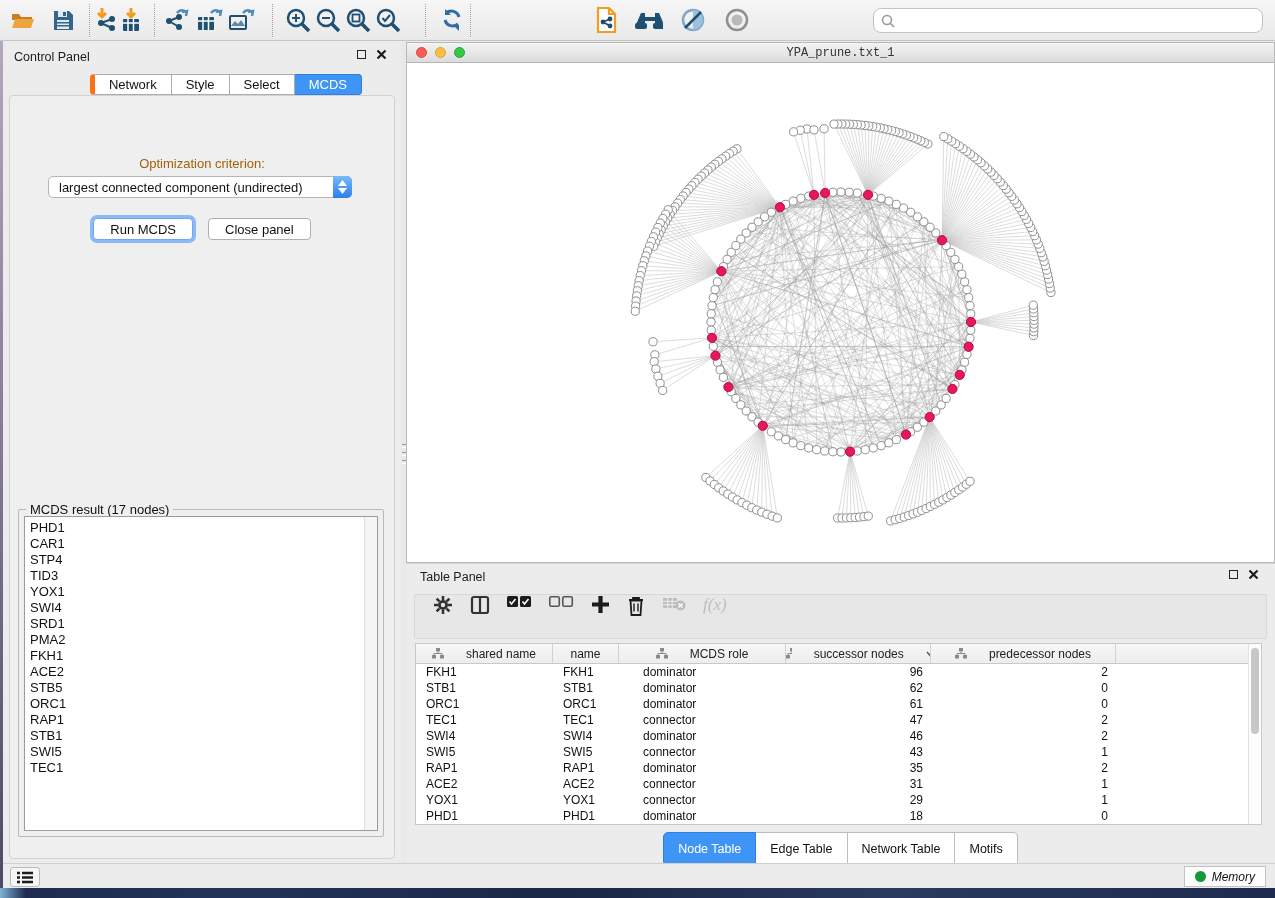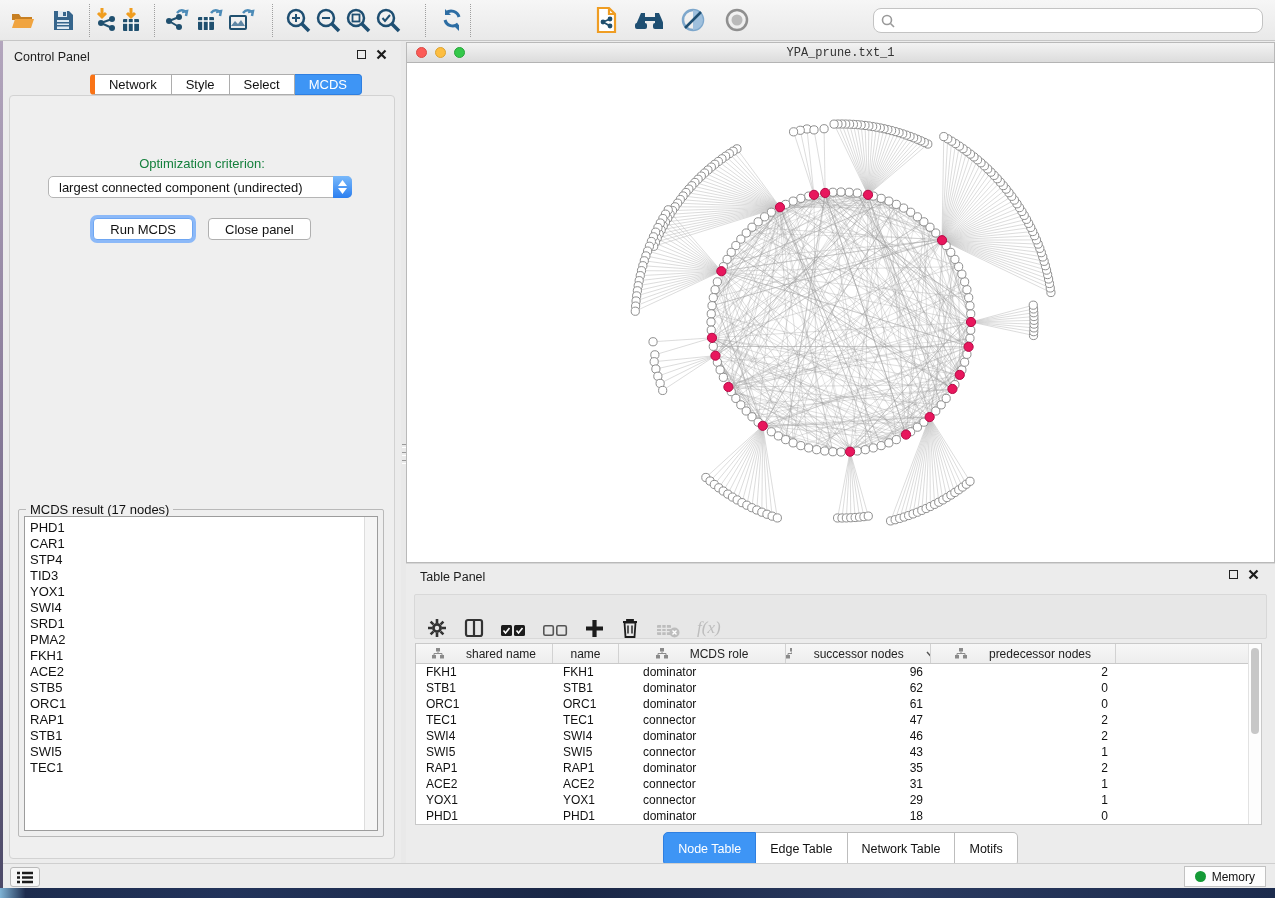--- a/index.html
+++ b/index.html
@@ -29,21 +29,21 @@
   .cp .win-btns{right:14px;}
   .float-glyph{width:9px;height:9px;border:1.5px solid #222;display:inline-block;}
   .ctabs{position:absolute;left:0;right:0;top:33px;display:flex;justify-content:center;}
   .ctab{height:21px;padding:0 14px;font-size:13px;background:#fff;border:1px solid #adadad;
     border-left:none;display:flex;align-items:center;color:#111;}
   .ctab:first-child{border-left:5px solid #f97316;border-radius:4px 0 0 4px;margin-left:48px;}
   .ctab:last-child{border-radius:0 4px 4px 0;}
   .ctab.sel{background:#3e95f5;border-color:#2f7fe0;color:#fff;}
   .cp-content{position:absolute;left:6px;right:6px;top:54px;bottom:4px;background:#efefef;
     border:1px solid #d2d2d2;border-radius:4px;}
-  .opt-label{position:absolute;left:0;right:0;top:60px;text-align:center;font-size:13px;color:#15803d;}
+  .opt-label{position:absolute;left:0;right:0;top:60px;text-align:center;font-size:13px;color:#a16207;}
   .combo{position:absolute;left:38px;right:42px;top:80px;height:22px;background:#fff;
     border:1px solid #b5b5b5;border-radius:5px;display:flex;align-items:center;}
   .combo .val{flex:1;font-size:13px;padding-left:10px;color:#111;white-space:nowrap;}
   .combo .step{width:19px;height:22px;margin:-1px -1px -1px 0;border-radius:0 5px 5px 0;
     background:linear-gradient(#79b9fb,#2a7ef0);display:flex;flex-direction:column;align-items:center;justify-content:center;gap:2px;}
   .btnrow{position:absolute;left:0;right:0;top:122px;display:flex;justify-content:center;gap:15px;}
   .mac-btn{height:22px;padding:0 16px;background:#fff;border:1px solid #b0b0b0;border-radius:4px;
     font-size:13px;color:#111;display:flex;align-items:center;}
   .mac-btn.focus{box-shadow:0 0 0 3px rgba(86,155,252,.65);border-color:#6ea6f2;}
   .fieldset{position:absolute;left:8px;right:10px;top:413px;bottom:21px;border:1px solid #b9b9b9;border-radius:2px;}
@@ -63,21 +63,21 @@
   .net-title{height:20px;background:linear-gradient(#f3f3f3,#dcdcdc);border-bottom:1px solid #b4b4b4;position:relative;}
   .lights{position:absolute;left:9px;top:4px;display:flex;gap:8px;}
   .light{width:11px;height:11px;border-radius:50%;}
   .net-title .t{position:absolute;left:0;right:0;top:3px;text-align:center;font-size:12px;color:#333;}
   .net-canvas{position:relative;width:867px;height:499px;background:#fff;overflow:hidden;}
 
   
   .table-panel{position:absolute;left:406px;top:563px;width:869px;height:300px;background:#ececec;border-top:1px solid #d5d5d5;}
   .tp .win-btns{right:16px;}
   .tp-toolbar{position:absolute;left:8px;right:8px;top:30px;height:45px;background:#e7e7e7;
-    border:1px solid #d8d8d8;border-radius:2px;display:flex;align-items:flex-end;gap:17px;padding-left:12px;}
+    border:1px solid #d8d8d8;border-radius:2px;display:flex;align-items:flex-start;gap:17px;padding-left:18px;}
   .fx{font-family:"Liberation Serif",serif;font-style:italic;font-size:17px;color:#bdbdbd;}
   .tbl{position:absolute;left:9px;top:79px;width:847px;height:182px;background:#fff;border:1px solid #c9c9c9;display:flex;}
   .tbl-main{flex:1;overflow:hidden;}
   .thead,.tr{display:grid;grid-template-columns:137px 66px 167px 145px 185px 1fr;}
   .thead{height:20px;background:linear-gradient(#f7f7f7,#ededed);border-bottom:1px solid #c9c9c9;}
   .th{display:flex;align-items:center;justify-content:center;gap:22px;font-size:12px;color:#222;
     border-right:1px solid #d2d2d2;overflow:hidden;white-space:nowrap;}
   .tr{height:16px;}
   .td{font-size:12px;color:#111;line-height:16px;white-space:nowrap;overflow:hidden;}
   .td.c0{padding-left:10px;} .td.c1{padding-left:10px;} .td.c2{padding-left:24px;}
@@ -89,21 +89,21 @@
     border:1px solid #bdbdbd;border-left:none;color:#111;}
   .tp-tab:first-child{border-left:1px solid #bdbdbd;border-radius:5px 0 0 5px;}
   .tp-tab:last-child{border-radius:0 5px 5px 0;}
   .tp-tab.sel{background:#3e95f5;border-color:#2f7fe0;color:#fff;}
 
   
   .statusbar{position:absolute;left:3px;right:0;bottom:10px;height:25px;background:#ececec;border-top:1px solid #cfcfcf;}
   .list-btn{position:absolute;left:7px;top:3px;width:30px;height:20px;background:#f6f6f6;border:1px solid #b9b9b9;
     border-radius:3px;display:flex;align-items:center;justify-content:center;}
   .mem-btn{position:absolute;right:9px;top:2px;height:21px;background:#fdfdfd;border:1px solid #c2c2c2;
-    display:flex;align-items:center;gap:6px;padding:0 10px;font-size:12px;color:#111;}
+    display:flex;align-items:center;gap:6px;padding:0 10px;font-size:12px;color:#111;font-style:italic;}
   .mem-dot{width:11px;height:11px;border-radius:50%;background:#149a36;}
 </style>
 </head>
 <body>
 
 <div class="app">
 
   <div class="toolbar">
     <div class="tb-ic" style="left:8px">
       <svg width="26" height="22">

